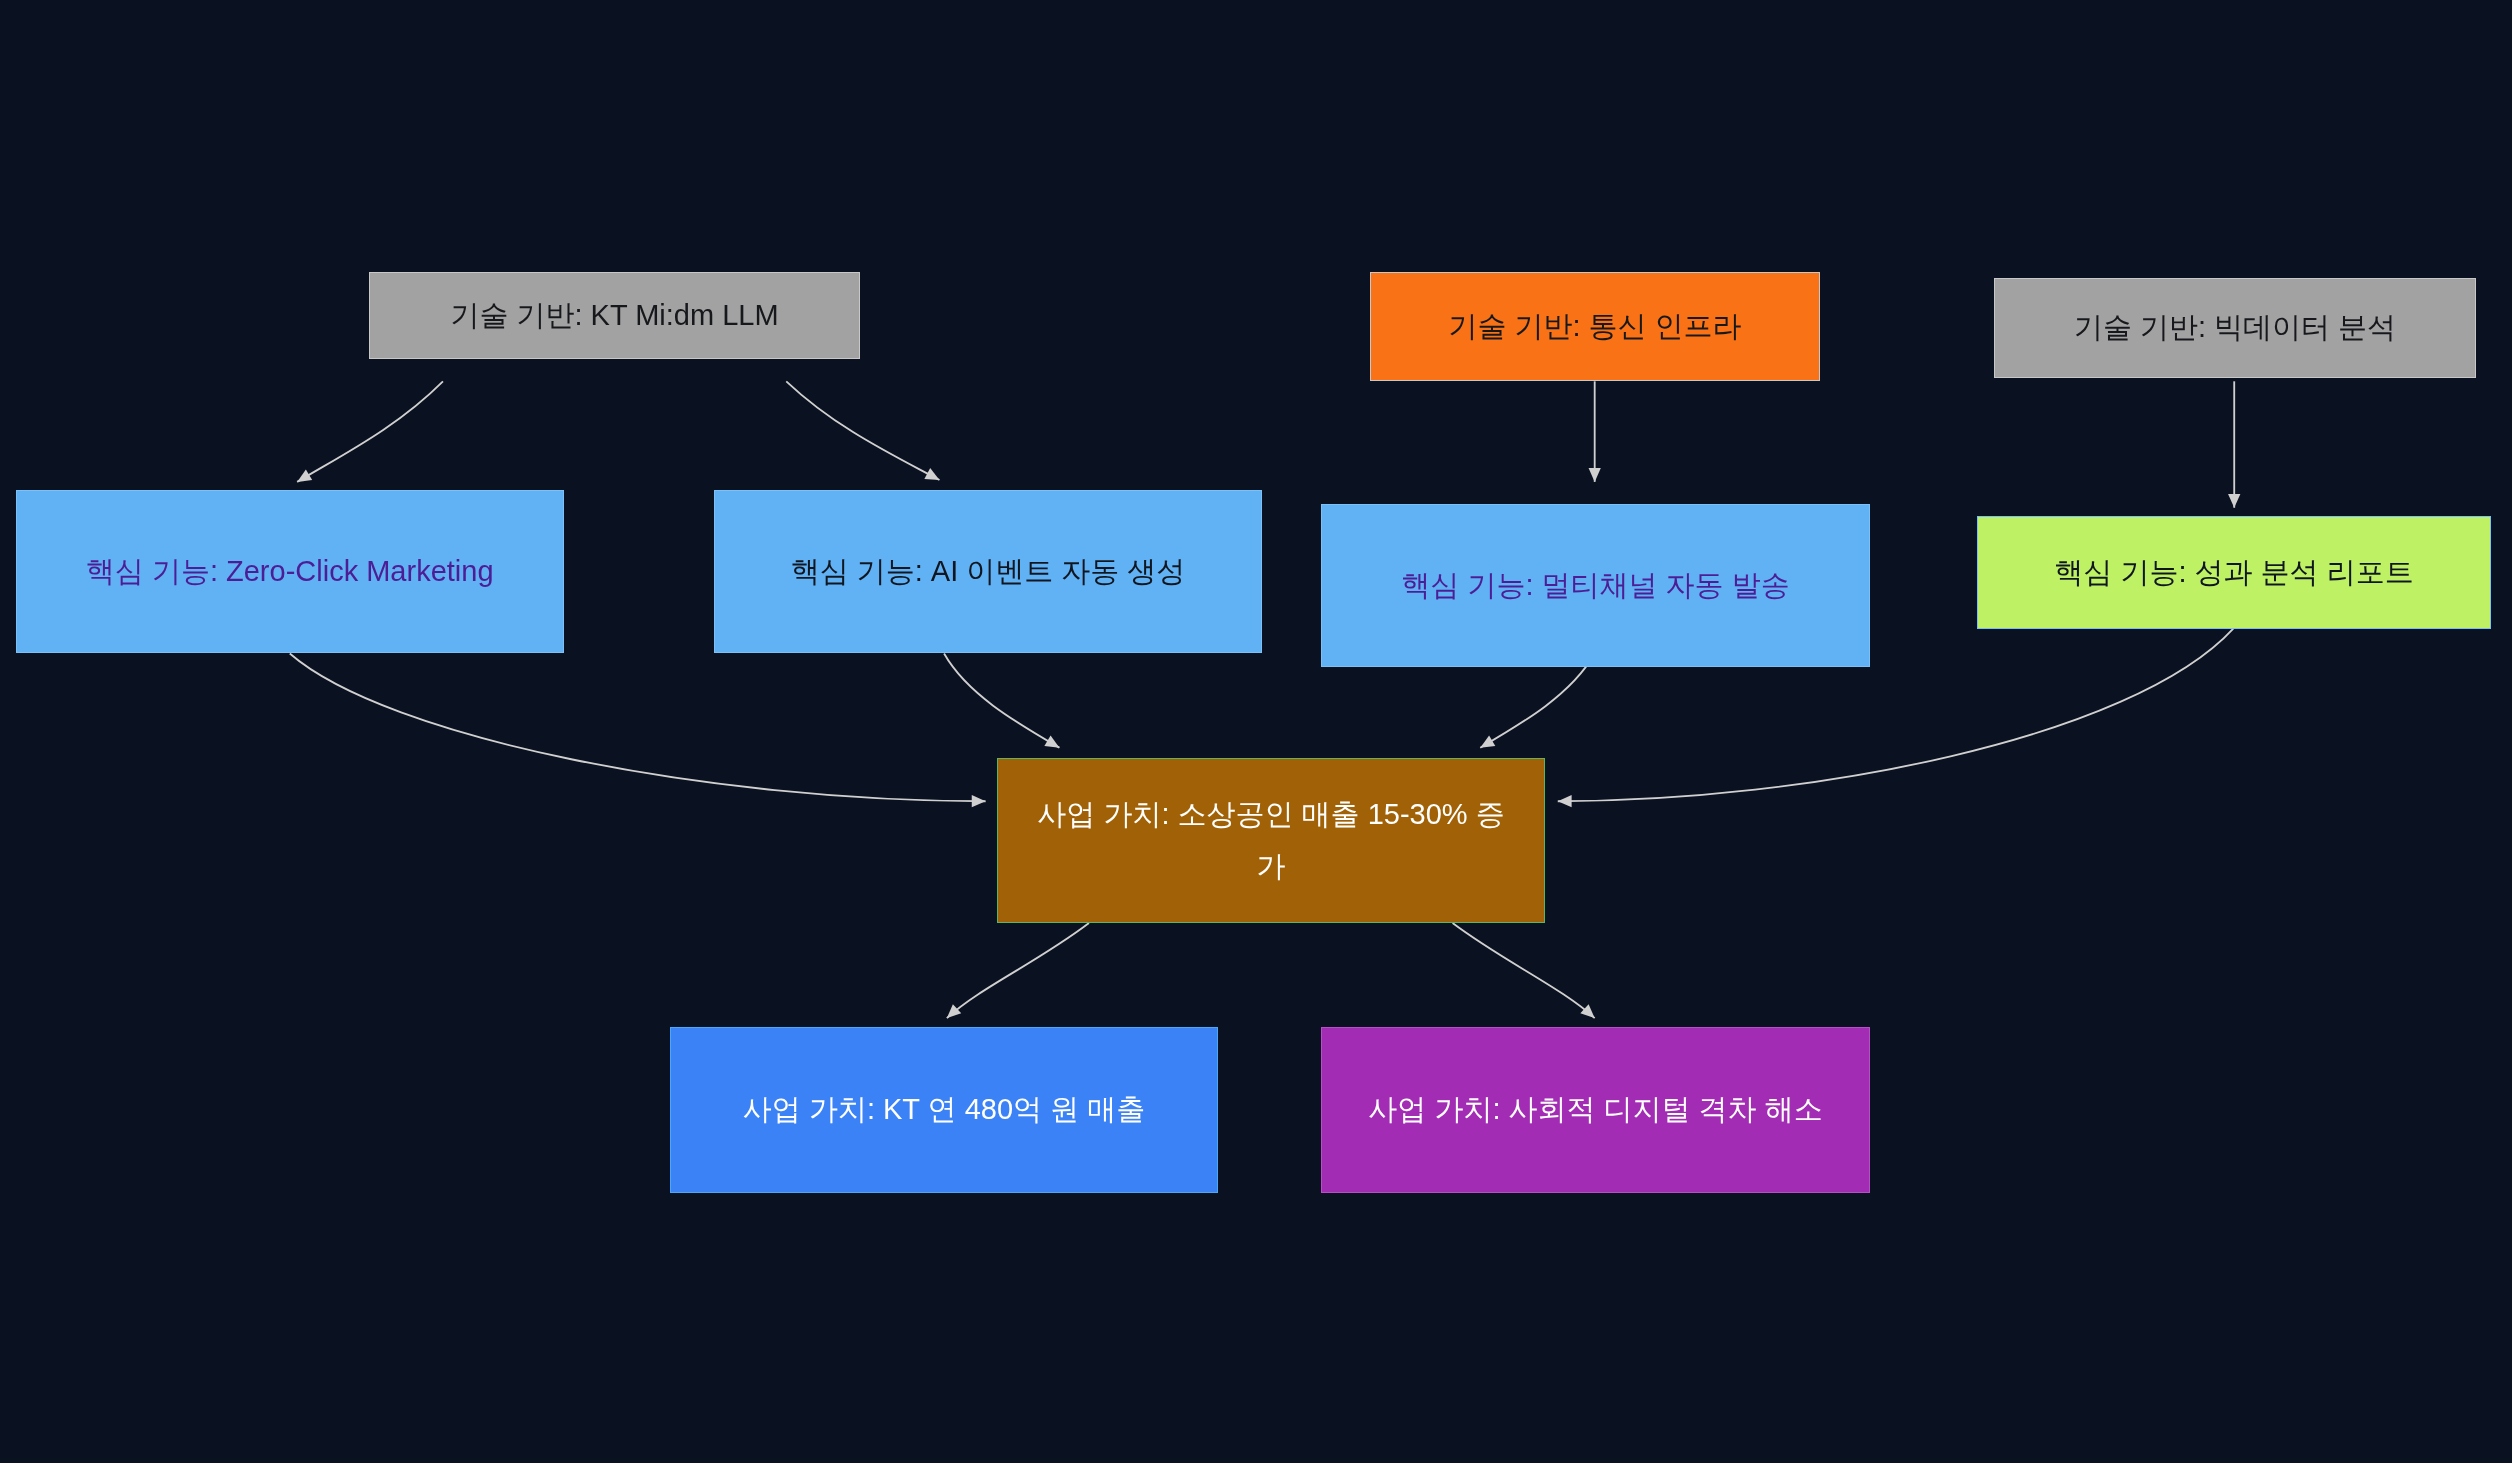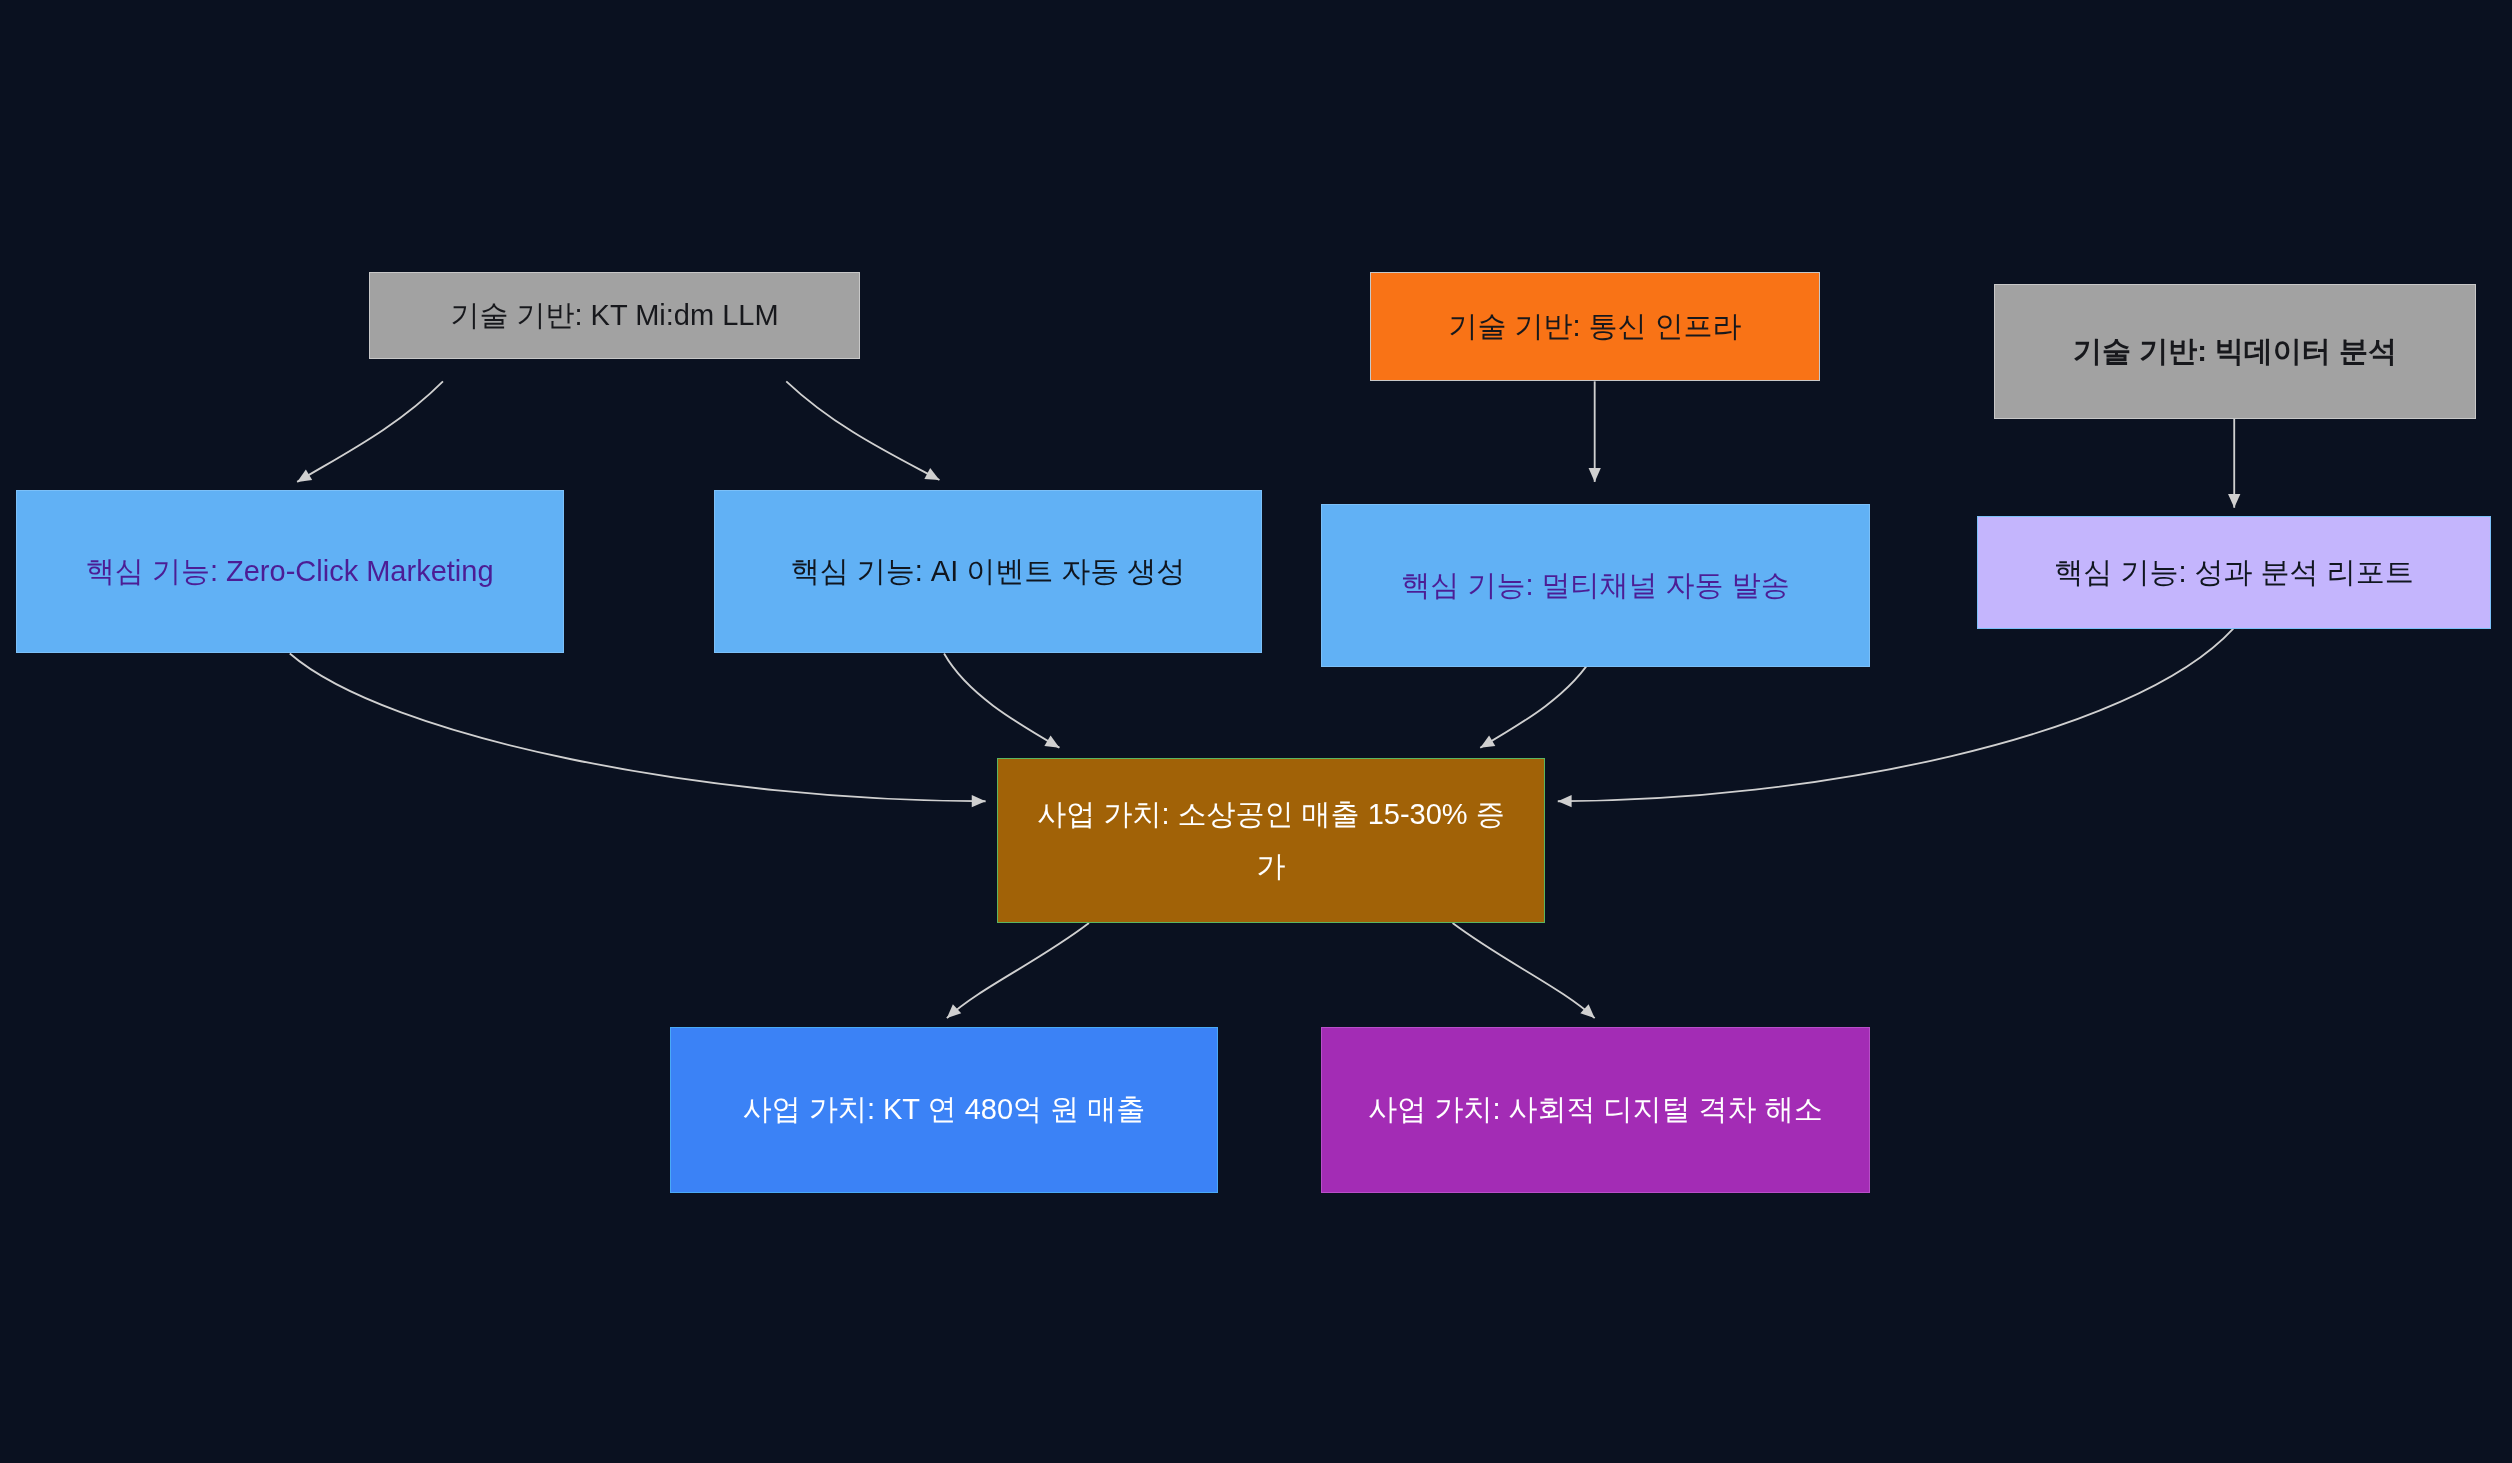--- a/index.html
+++ b/index.html
@@ -41,21 +41,21 @@
     text-align: center;
     line-height: 1.78;
     padding: 0 9.2px;
   }
   .wrap520 .node-label { max-width: 480px; }
   .wrap470 .node-label { max-width: 434px; }
 
   
   #n-tech-llm        { left: 369px;  top: 272px;  width: 491px; height: 87px; }
   #n-tech-telecom    { left: 1370px; top: 272px;  width: 450px; height: 109px; }
-  #n-tech-bigdata    { left: 1994px; top: 284px;  width: 482px; height: 135px; font-weight: bold; }
+  #n-tech-bigdata    { left: 1994px; top: 278px;  width: 482px; height: 100px; }
   #n-f-zeroclick     { left: 15.7px;   top: 490px;  width: 548px; height: 163px; }
   #n-f-aievent       { left: 670px;  top: 490px;  width: 548px; height: 163px; }
   #n-f-multichannel  { left: 1321px; top: 490px;  width: 549px; height: 163px; }
   #n-f-report        { left: 1977px; top: 516px;  width: 514px; height: 113px; }
   #n-v-sales         { left: 997px; top: 758px;  width: 548px; height: 165px; }
   #n-v-revenue       { left: 670px;  top: 1027px; width: 548px; height: 166px; }
   #n-v-divide        { left: 1321px; top: 1027px; width: 549px; height: 166px; }
 </style>
 </head>
 <body style="background: rgb(10, 17, 32);">
@@ -97,21 +97,21 @@
   </div>
 
   <div class="node wrap520" id="n-f-aievent" style="background: rgb(97, 177, 245); border-color: rgb(124, 192, 248); color: rgb(16, 22, 31); margin-left: 44px;">
     <span class="node-label">핵심 기능: AI 이벤트 자동 생성</span>
   </div>
 
   <div class="node wrap520" id="n-f-multichannel" style="background: rgb(97, 177, 245); border-color: rgb(124, 192, 248); color: #4c1d95; margin-top: 14px;">
     <span class="node-label">핵심 기능: 멀티채널 자동 발송</span>
   </div>
 
-  <div class="node" id="n-f-report" style="background: #c4b5fd; border-color: rgb(124, 192, 248); color: rgb(16, 22, 31);">
+  <div class="node" id="n-f-report" style="background: #bef264; border-color: rgb(124, 192, 248); color: rgb(16, 22, 31);">
     <span class="node-label">핵심 기능: 성과 분석 리포트</span>
   </div>
 
   <div class="node wrap520" id="n-v-sales" style="background: #a16207; border-color: rgb(92, 181, 96); color: rgb(255, 255, 255);">
     <span class="node-label">사업 가치: 소상공인 매출 15-30% 증가</span>
   </div>
 
   <div class="node wrap520" id="n-v-revenue" style="background: #3b82f6; border-color: rgb(74, 169, 246); color: rgb(255, 255, 255);">
     <span class="node-label">사업 가치: KT 연 480억 원 매출</span>
   </div>

